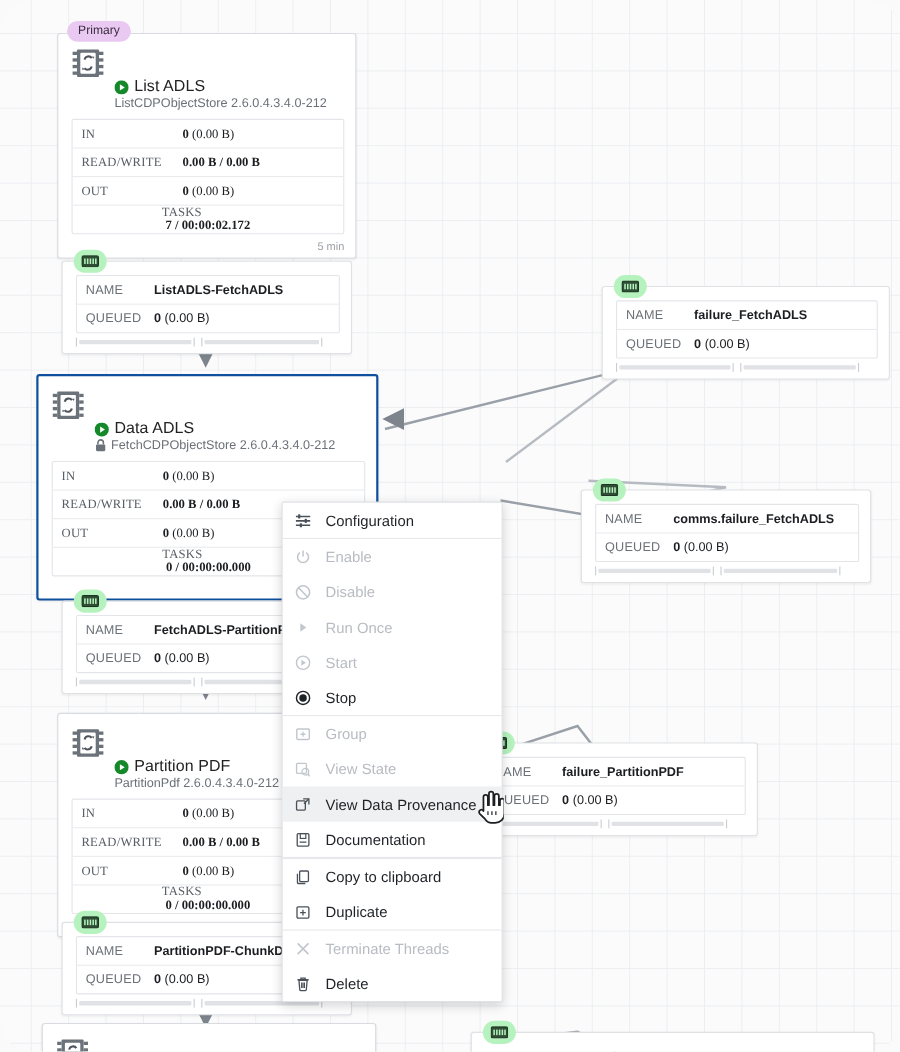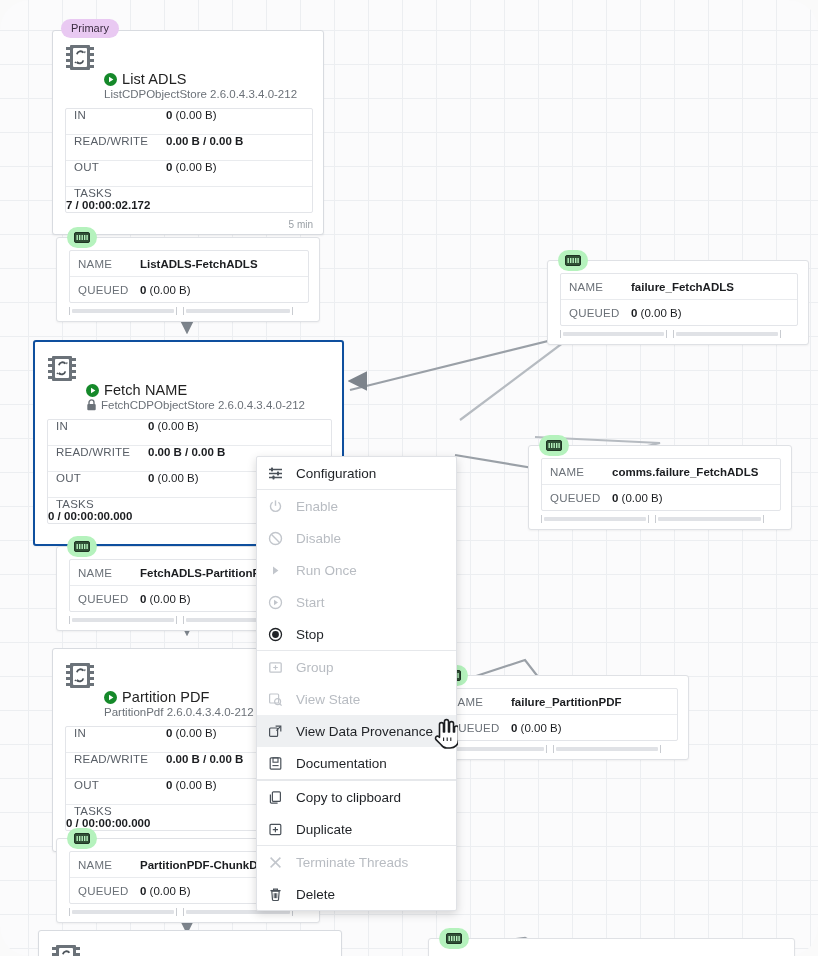--- a/index.html
+++ b/index.html
@@ -33,21 +33,21 @@
   .proc-name{
     display:flex;align-items:center;gap:5px;
     font-size:14.5px;color:#222;letter-spacing:.1px;white-space:nowrap;margin-top:30px;
   }
   .proc-type{
     font-size:11.5px;color:#6b7178;margin-top:1px;
     display:flex;align-items:center;gap:4px;white-space:nowrap;
   }
   .run-dot{flex:0 0 auto;display:inline-flex;}
   .stats{margin:2px 10px 6px 12px;border:1px solid #e3e5e9;border-radius:2px;}
-  .srow{display:flex;border-bottom:1px solid #e9ebee;height:25px;align-items:flex-start;}
+  .srow{display:flex;border-bottom:1px solid #e9ebee;height:25px;align-items:center;font-family:Liberation Serif, serif;}
   .srow:last-child{border-bottom:none;flex-direction:column;}
   .slabel{width:92px;padding-left:8px;font-size:11.5px;color:#585e66;letter-spacing:.2px;}
   .sval{font-size:11.5px;color:#1b1d20;}
   .sval b{font-weight:bold;}
   .proc-foot{text-align:right;font-size:10px;color:#9aa0a6;padding:0 10px 4px 0;}
 
   .badge-primary{
     position:absolute;top:-12px;left:8px;background:#e9c9f2;color:#3a2b40;
     font-size:11px;border-radius:10px;padding:2px 10px;line-height:15px;
   }
@@ -232,21 +232,21 @@
         </svg>
       </span>
       <div class="proc-titles">
         <div class="proc-name">
           <span class="run-dot">
             <svg width="13" height="13" viewBox="0 0 13 13">
                 <circle cx="6.5" cy="6.5" r="6.5" fill="#15892a"></circle>
                 <path d="M5 3.7 L9.4 6.5 L5 9.3 z" fill="#fff"></path>
               </svg>
           </span>
-          <span>Fetch NAME</span>
+          <span>Data ADLS</span>
         </div>
         <div class="proc-type">
           <span>
             <svg width="11" height="12" viewBox="0 0 11 12">
                 <path d="M3 5V3.4a2.5 2.5 0 0 1 5 0V5" stroke="#6b7279" stroke-width="1.4" fill="none"></path>
                 <rect x="1.3" y="5" width="8.4" height="6.2" rx="1" fill="#6b7279"></rect>
               </svg>
           </span>
           <span>FetchCDPObjectStore 2.6.0.4.3.4.0-212</span>
         </div>

